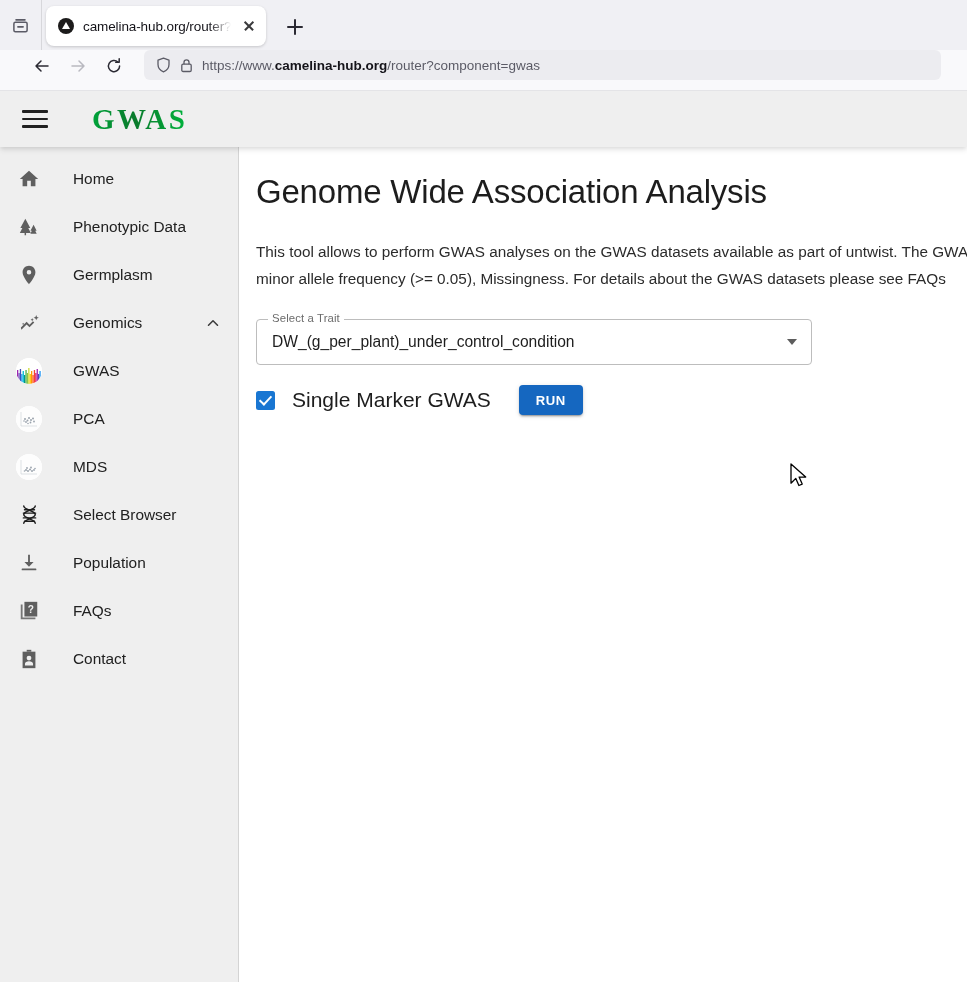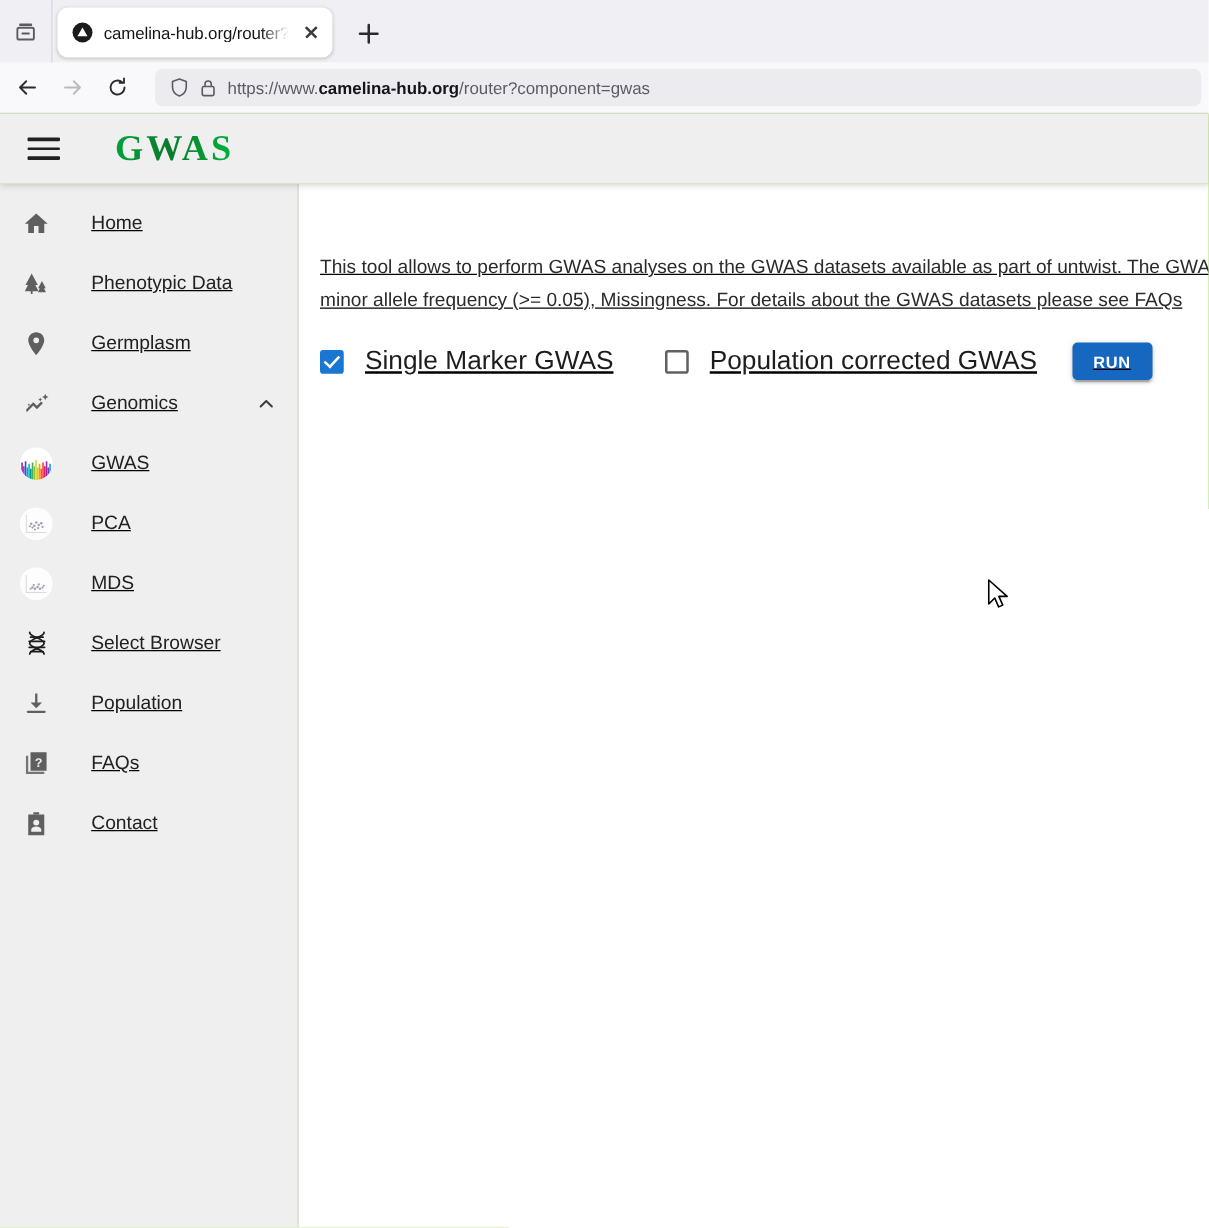--- a/index.html
+++ b/index.html
@@ -53,22 +53,22 @@
   .newtab {
     width: 34px; height: 34px; margin: 0 0 6px 12px; position: relative; flex: 0 0 34px;
   }
   .newtab::before, .newtab::after {
     content: ""; position: absolute; background: #2b2a33; border-radius: 1px;
   }
   .newtab::before { left: 9px; top: 16px; width: 16px; height: 1.8px; }
   .newtab::after  { left: 16.1px; top: 9px; width: 1.8px; height: 16px; }
 
   .navbar {
-    height: 41px; background: #f9f9fb; display: flex; align-items: center;
-    padding: 0 6px; gap: 4px; flex: 0 0 41px; border-bottom: 1px solid #e4e4e7;
+    height: 41px; background: #f9f9fb; display: flex; 
+    padding: 0 26px; gap: 4px; flex: 0 0 41px; border-bottom: 1px solid #e4e4e7;
   }
   .navbtn { width: 32px; height: 32px; display: flex; align-items: center; justify-content: center; }
   .urlbar {
     flex: 1 1 auto; height: 30px; background: #ececf0; border-radius: 6px; margin-left: 10px;
     display: flex; align-items: center; gap: 9px; padding: 0 10px 0 12px;
   }
   .url-text { font-size: 13.5px; color: #5b5b66; white-space: nowrap; }
   .url-text b { color: #15141a; font-weight: 700; }
 
   
@@ -82,21 +82,21 @@
   .hamburger { width: 30px; height: 30px; display: flex; flex-direction: column;
     justify-content: center; gap: 5px; }
   .hamburger span { display: block; height: 2.4px; width: 26px; background: #212121; border-radius: 1px; }
   .brand {
     margin-left: 40px; font-family: "Liberation Serif", serif; font-weight: 700;
     font-size: 29px; letter-spacing: 2.5px;
     background: linear-gradient(90deg,#00a33a 0%,#0a7a2c 45%,#00b33c 100%);
     -webkit-background-clip: text; background-clip: text; color: transparent;
   }
 
-  .app-body { display: flex; height: calc(100% - 56px); text-decoration: underline; }
+  .app-body { display: flex; height: calc(100% - 56px); }
 
   .sidebar {
     width: 239px; flex: 0 0 239px; background: #efefef; border-right: 1px solid #d4d4d4;
     padding-top: 8px; overflow: hidden;
   }
   .nav-item {
     height: 48px; display: flex; align-items: center; padding: 0 16px 0 14px; gap: 0;
   }
   .nav-icon {
     width: 30px; flex: 0 0 30px; display: flex; align-items: center; justify-content: center;
@@ -410,33 +410,37 @@
               <circle cx="12" cy="11" r="2.6" fill="#efefef"></circle>
               <path d="M12 14.5c-2.6 0-4.4 1.3-4.4 2.7V19h8.8v-1.8c0-1.4-1.8-2.7-4.4-2.7z" fill="#efefef"></path>
             </svg>
           </span>
           <span class="nav-label">Contact</span>
         </div>
 
       </nav>
 
       <main class="content">
+        <h1 class="page-title">Genome Wide Association Analysis</h1>
         <p class="page-desc">This tool allows to perform GWAS analyses on the GWAS datasets available as part of untwist. The GWAS dataset consists of 3783751 SNP markers and is prefiltered for minor allele frequency (&gt;= 0.05), Missingness. For details about the GWAS datasets please see FAQs</p>
 
+        <div class="form-row">
+          <div class="select-field">
+            <span class="select-legend">Select a Trait</span>
+            <span class="select-value">DW_(g_per_plant)_under_control_condition</span>
+            <span class="select-arrow"></span>
+          </div>
+        </div>
 
         <div class="checks-row">
           <label class="checkbox-wrap">
             <span class="cbox checked"></span>
             <span class="cb-label">Single Marker GWAS</span>
           </label>
 
-          <label class="checkbox-wrap" style="margin-left:41px">
-            <span class="cbox unchecked"></span>
-            <span class="cb-label">Population corrected GWAS</span>
-          </label>
 
           <button class="run-btn">RUN</button>
         </div>
       </main>
     </div>
 
     <svg class="cursor" width="20" height="28" viewBox="0 0 20 28">
       <path d="M1 1l0 19.2 4.8-4.8 3.1 7.1 3.3-1.4-3.1-7.0 6.6 0z" fill="#ffffff" stroke="#000000" stroke-width="1.3" stroke-linejoin="round"></path>
     </svg>
 

